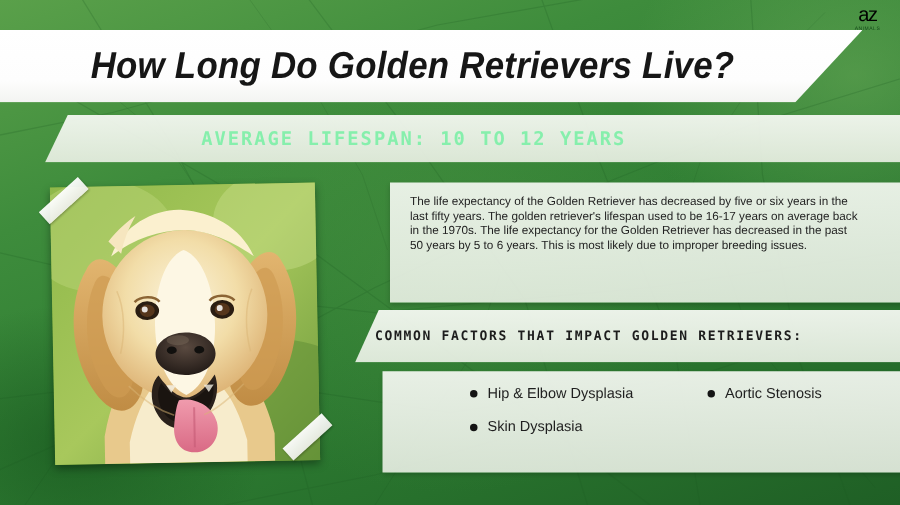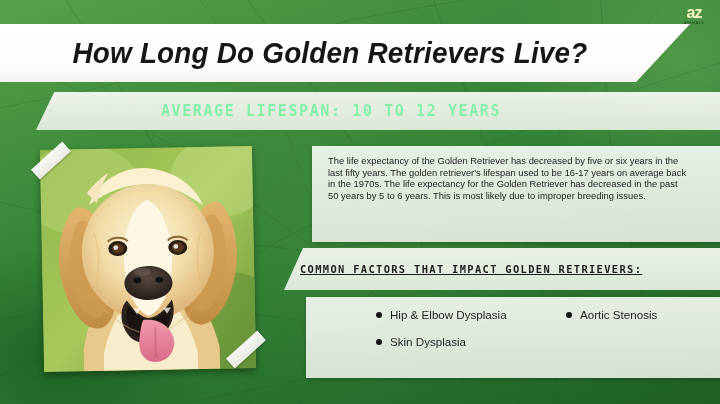--- a/index.html
+++ b/index.html
@@ -87,21 +87,21 @@
     background:linear-gradient(rgba(249,251,246,.93),rgba(238,243,233,.90));
     -webkit-clip-path:polygon(4.2% 0, 100% 0, 100% 100%, 0 100%);
     clip-path:polygon(4.2% 0, 100% 0, 100% 100%, 0 100%);
     box-shadow:0 2px 4px rgba(0,0,0,.22);
   }
   .head-text{
     position:absolute;left:300px;top:248px;width:420px;height:42px;
     display:flex;align-items:center;
     font-family:"DejaVu Sans Mono","Liberation Mono",monospace;
     font-weight:bold;font-size:10.4px;letter-spacing:1.35px;
-    color:#1d1d1d;white-space:nowrap;text-decoration:underline;
+    color:#1d1d1d;white-space:nowrap;
   }
 
   
   .bul-panel{
     position:absolute;left:306px;top:297px;width:426px;height:81px;
     background:linear-gradient(rgba(247,249,244,.92),rgba(238,242,233,.88));
     box-shadow:0 2px 4px rgba(0,0,0,.20);
   }
   .bul-grid{
     position:absolute;left:306px;top:297px;width:426px;height:81px;
@@ -111,22 +111,22 @@
     column-gap:8px;row-gap:14px;
   }
   .bullet{display:flex;align-items:flex-start;gap:8px;
     font-size:11.6px;line-height:13.4px;color:#1f1f1f;padding-left:16px;}
   .dot{width:6px;height:6px;border-radius:50%;background:#141414;
     flex:none;margin-top:4px;}
 
   
   .logo{position:absolute;right:4px;top:2px;width:44px;height:26px;
     display:flex;flex-direction:column;align-items:center;justify-content:center;}
-  .logo-az{font-family:"Liberation Sans",sans-serif;font-weight:bold;
-    font-size:16px;color:#fef9c3;letter-spacing:-1px;line-height:14px;}
+  .logo-az{font-family:"Liberation Sans",sans-serif;font-weight:normal;
+    font-size:16px;color:#000000;letter-spacing:-1px;line-height:14px;}
   .logo-sub{font-size:4px;color:#14491a;letter-spacing:.4px;
     font-family:"Liberation Sans",sans-serif;line-height:5px;}
 </style>
 </head>
 <body>
 
 <div class="stage">
 
   <div class="bg"></div>
 

